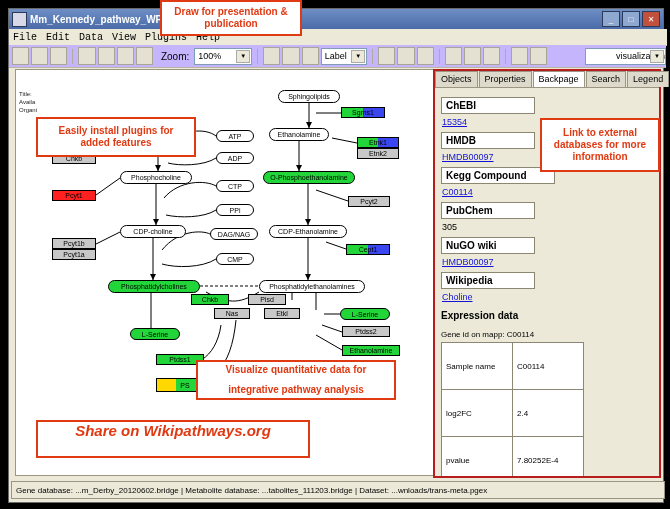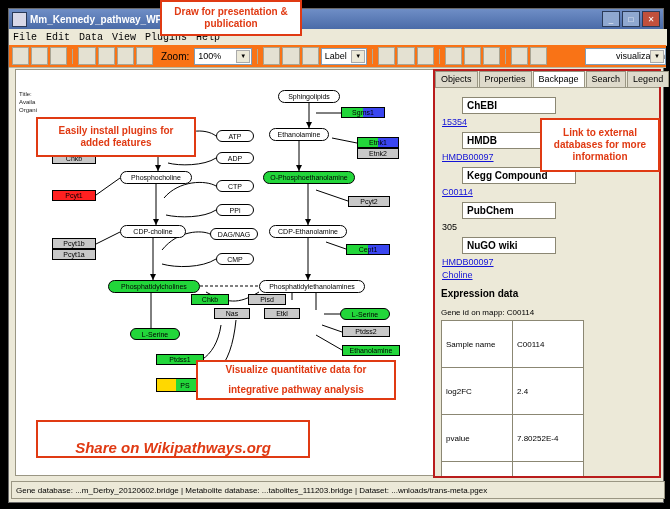--- a/index.html
+++ b/index.html
@@ -13,42 +13,42 @@
   .tb-title{color:#fff;font-size:10px;font-weight:bold;white-space:nowrap;overflow:hidden;flex:1;}
   .tb-buttons{display:flex;gap:2px;margin-right:3px;}
   .tb-btn{width:16px;height:14px;background:#8fa8d0;border:1px solid #2a3a58;color:#fff;font-size:8px;
     display:flex;align-items:center;justify-content:center;}
   .tb-btn.close{background:#c1503c;}
   
   .menubar{position:absolute;left:0;top:20px;width:100%;height:16px;background:#ece9d8;
     border-bottom:1px solid #c8c4ae;display:flex;align-items:center;padding-left:4px;}
   .menu-item{font-size:10px;color:#000;margin-right:9px;font-family:Liberation Mono, monospace;}
   
-  .toolbar{position:absolute;left:0;top:36px;width:100%;height:22px;background:#f97316;
+  .toolbar{position:absolute;left:0;top:36px;width:100%;height:22px;background:#c4b5fd;
     border-bottom:1px solid #b9b5a0;display:flex;align-items:center;padding-left:3px;gap:2px;}
   .tool{width:16px;height:16px;background:#e4e1d2;border:1px solid #a9a593;}
   .tool.sep{width:1px;background:#b0ac98;border:0;height:15px;margin:0 3px;}
   .zoom-label{font-size:10px;margin:0 3px 0 6px;}
   .combo{height:15px;border:1px solid #7f9db9;background:#fff;font-size:9px;display:flex;
     align-items:center;padding-left:3px;position:relative;}
   .combo .arrow{position:absolute;right:1px;top:1px;width:12px;height:11px;background:#ece9d8;
     border:1px solid #aaa;font-size:6px;display:flex;align-items:center;justify-content:center;}
   .combo.zoom{width:56px;}
   .combo.label{width:44px;}
   .combo.vis{width:80px;}
   
   .leftpane{position:absolute;left:6px;top:60px;width:424px;height:405px;background:#fff;border:1px solid #9a9683;}
   .rightpane{position:absolute;left:424px;top:60px;width:224px;height:405px;background:#701a75;border:2px solid #b91c1c;}
   .tabs{display:flex;height:16px;background:#ece9d8;border-bottom:1px solid #9a9683;}
   .tab{font-size:9px;padding:2px 5px 0 5px;border:1px solid #9a9683;border-bottom:0;background:#dedacb;
     margin-right:1px;}
   .tab.active{background:#fff;font-weight:normal;}
   .rp-body{position:absolute;left:0;top:17px;right:0;bottom:0;background:#ece9d8;overflow:hidden;padding:4px 6px;}
   .db-box{background:#fff;border:1px solid #8b8773;font-size:10px;font-weight:bold;padding:2px 4px;
-    width:84px;margin-top:5px;margin-left:21px;}
+    width:84px;margin-top:5px;}
   .db-link{font-size:9px;color:#1313d6;text-decoration:underline;margin:3px 0 2px 1px;}
   .db-plain{font-size:9px;color:#000;margin:3px 0 2px 1px;}
   .expr-title{font-size:10px;font-weight:bold;margin-top:8px;}
   .geneid{font-size:8px;margin-top:9px;}
   .etable{border-collapse:collapse;margin-top:3px;font-size:8px;background:#fff;}
   .etable td{border:1px solid #8b8773;padding:17px 4px;height:12px;}
   .etable td.k{width:62px;}
   .etable td.v{width:62px;}
   
   .statusbar{position:absolute;left:2px;bottom:3px;width:648px;height:16px;background:#ece9d8;
@@ -67,21 +67,21 @@
   .gene.split-gb{background:linear-gradient(to right,#22d63a 50%,#3a46f0 50%);}
   .gene.split-gy{background:linear-gradient(to right,#ffd800 34%,#22d63a 34%);}
   .metab.green{background:#22d63a;}
   .metab.red{background:#ff2020;}
   svg.edges{position:absolute;left:0;top:0;width:424px;height:388px;}
   
   .callout{position:absolute;background:#fff;border:2px solid #e03a13;color:#e03a13;
     font-weight:bold;text-align:center;display:flex;align-items:center;justify-content:flex-end;
     padding:4px 6px;box-sizing:border-box;}
   .share{position:absolute;background:#fff;border:2px solid #e03a13;color:#e03a13;font-weight:bold;
-    font-style:italic;display:flex;align-items:flex-end;justify-content:center;}
+    font-style:italic;display:flex;align-items:flex-start;justify-content:center;}
 </style>
 </head>
 <body>
 
 <div id="root">
   <div class="app">
 
     <div class="titlebar">
       <div class="tb-icon"></div>
       <div class="tb-title">Mm_Kennedy_pathway_WP1771_45176.gpml - PathVisio</div>
@@ -336,20 +336,21 @@
 
         <div class="db-box" style="width:104px;">Kegg Compound</div>
         <div class="db-link">C00114</div>
 
         <div class="db-box">PubChem</div>
         <div class="db-plain">305</div>
 
         <div class="db-box">NuGO wiki</div>
         <div class="db-link">HMDB00097</div>
 
+        <div class="db-box">Wikipedia</div>
         <div class="db-link">Choline</div>
 
         <div class="expr-title">Expression data</div>
         <div class="geneid">Gene id on mapp: C00114</div>
         <table class="etable">
           <tbody>
               <tr>
             <td class="k">Sample name</td>
             <td class="v">C00114</td>
           </tr>

